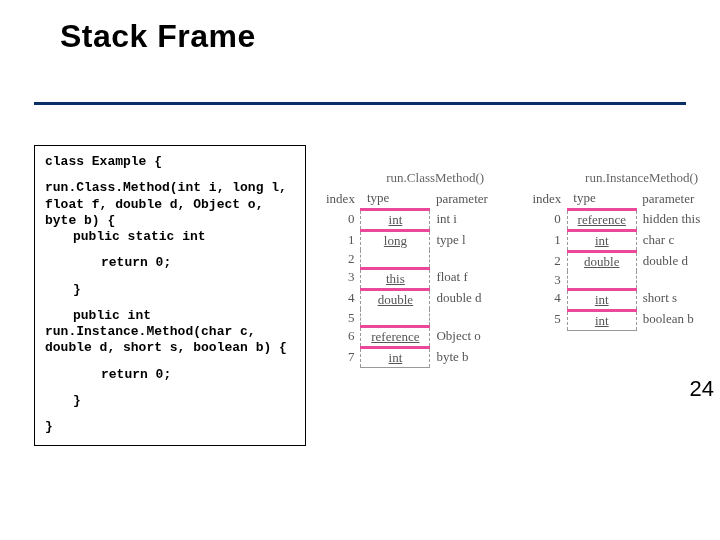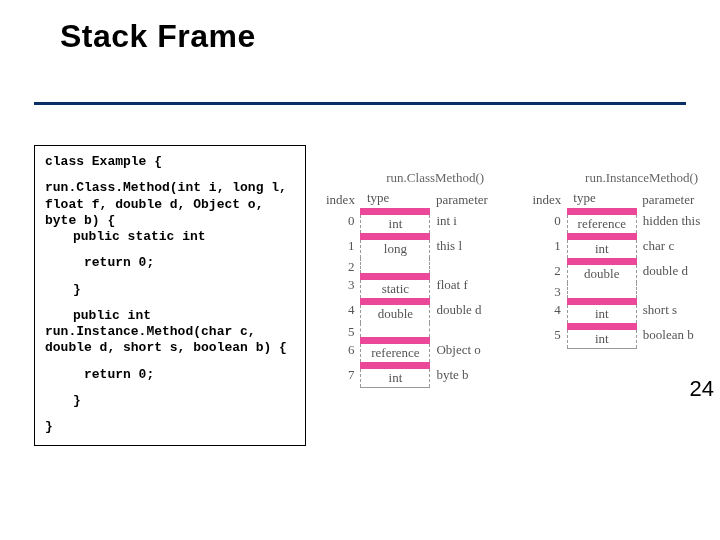--- a/index.html
+++ b/index.html
@@ -50,21 +50,21 @@
     border: 1px solid #000;
     padding: 8px 10px 10px 10px;
     box-sizing: border-box;
     font-family: "Courier New", monospace;
     font-size: 13px;
     line-height: 1.25;
     font-weight: bold;
   }
   .code-line { white-space: pre-wrap; }
   .code-indent1 { margin-left: 28px; }
-  .code-indent2 { margin-left: 39px; }
+  .code-indent2 { margin-left: 56px; }
   .code-gap { height: 10px; }
 
   .diagram {
     position: absolute;
     left: 320px;
     top: 170px;
     width: 380px;
     font-family: "Times New Roman", serif;
     font-size: 13px;
     color: #666;
@@ -96,21 +96,21 @@
     color: #555;
     vertical-align: top;
   }
   .idx-col { text-align: right; width: 18px; }
   .type-cell {
     width: 56px;
     text-align: center;
     border-left: 1px dashed #999;
     border-right: 1px dashed #999;
   }
-  .type-cell.bt { border-top: 7px solid #ec4899; }
+  .type-cell.bt { border-top: 3px solid #ec4899; text-decoration: underline; }
   .type-cell.bb { border-bottom: 1px solid #999; }
   .param-cell { width: 74px; }
 
   .page-num {
     position: absolute;
     right: 6px;
     bottom: 10px;
     font-size: 22px;
   }
 </style>
@@ -160,30 +160,30 @@
             <th class="param-cell">parameter</th>
           </tr>
           <tr>
                 <td class="idx-col">0</td>
                 <td class="type-cell bt">int</td>
                 <td class="param-cell">int i</td>
               </tr>
           <tr>
                 <td class="idx-col">1</td>
                 <td class="type-cell bt">long</td>
-                <td class="param-cell">this l</td>
+                <td class="param-cell">type l</td>
               </tr>
           <tr>
                 <td class="idx-col">2</td>
                 <td class="type-cell"></td>
                 <td class="param-cell"></td>
               </tr>
           <tr>
                 <td class="idx-col">3</td>
-                <td class="type-cell bt">static</td>
+                <td class="type-cell bt">this</td>
                 <td class="param-cell">float f</td>
               </tr>
           <tr>
                 <td class="idx-col">4</td>
                 <td class="type-cell bt">double</td>
                 <td class="param-cell">double d</td>
               </tr>
           <tr>
                 <td class="idx-col">5</td>
                 <td class="type-cell"></td>

